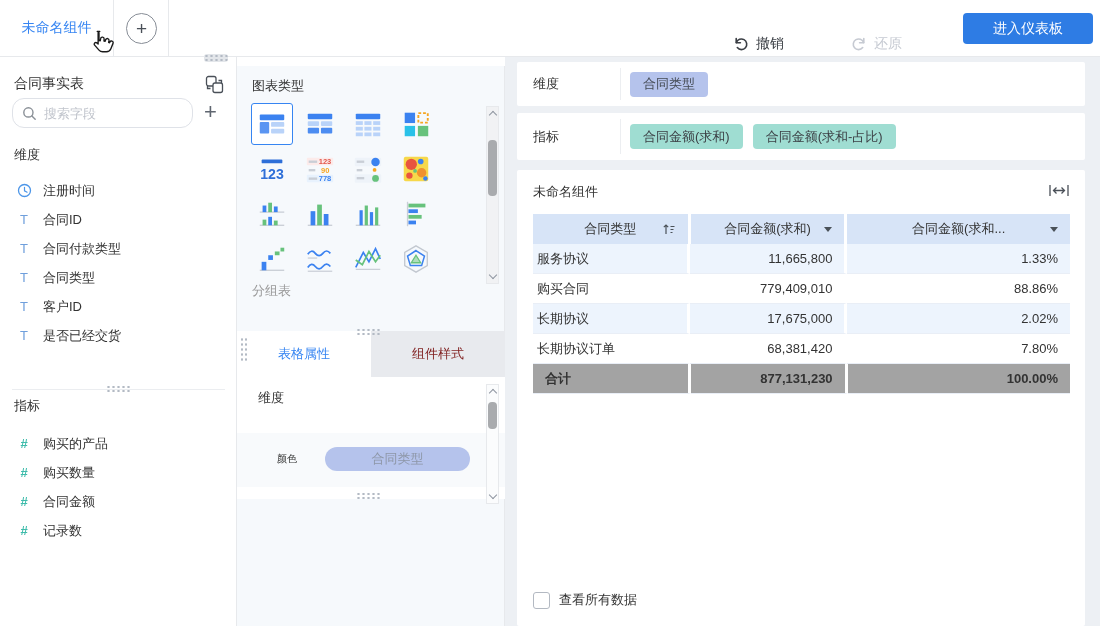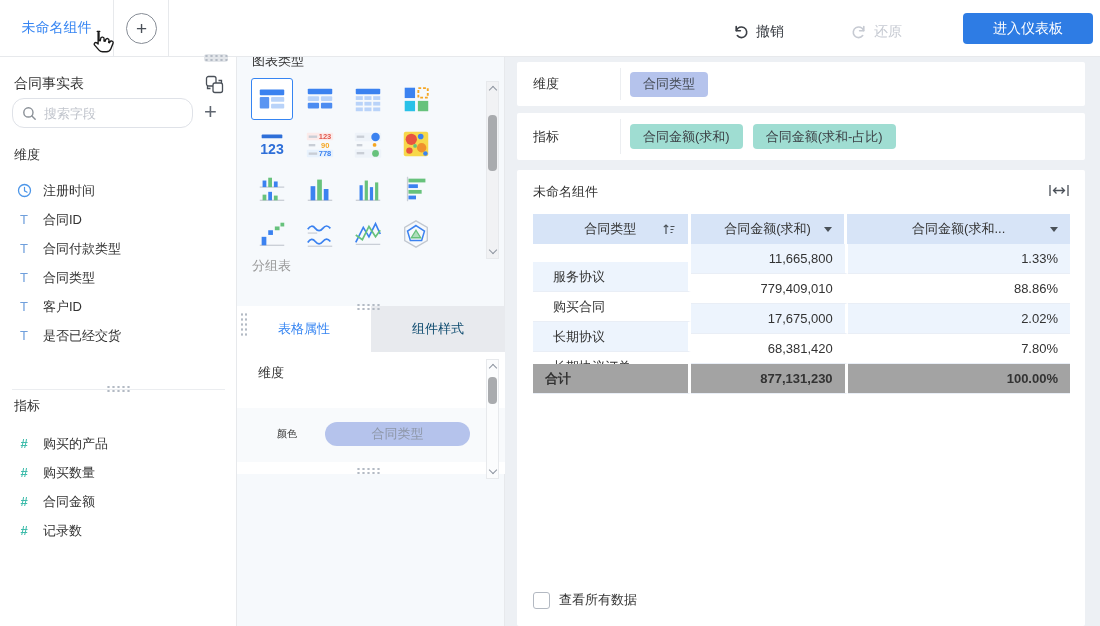--- a/index.html
+++ b/index.html
@@ -4,21 +4,21 @@
 <style>
   * { margin:0; padding:0; box-sizing:border-box; }
   html,body { width:1100px; height:626px; overflow:hidden; }
   body { font-family:"Liberation Sans","DejaVu Sans",sans-serif; font-size:13px; color:#333; background:#fff; position:relative; }
 
   
   .topbar { position:absolute; left:0; top:0; width:1100px; height:57px; background:#fff; border-bottom:1px solid #e7e9ec; z-index:5; }
   .doc-tab { position:absolute; left:0; top:0; width:114px; height:56px; display:flex; align-items:center; justify-content:center; color:#3685f2; font-size:14px; border-right:1px solid #e7e9ec; background:#fff; cursor:pointer; }
   .tab-sep2 { position:absolute; left:168px; top:0; width:1px; height:56px; background:#e7e9ec; }
   .add-tab { position:absolute; left:126px; top:13px; width:31px; height:31px; border:1px solid #878d96; border-radius:50%; display:flex; align-items:center; justify-content:center; font-size:19px; font-weight:300; color:#4a5058; background:#fff; cursor:pointer; }
-  .tb-act { position:absolute; top:4px; height:56px; display:flex; align-items:center; gap:7px; font-size:14px; cursor:pointer; }
+  .tb-act { position:absolute; top:16px; height:56px; display:flex; align-items:center; gap:7px; font-size:14px; cursor:pointer; }
   .tb-undo { left:733px; color:#3b3f45; }
   .tb-redo { left:851px; color:#c6cad2; }
   .enter-btn { position:absolute; left:963px; top:13px; width:130px; height:31px; background:#2e7ce4; border-radius:4px; color:#fff; font-size:14px; display:flex; align-items:center; justify-content:center; cursor:pointer; }
   .top-handle { position:absolute; left:204px; top:54px; width:26px; height:8px; background:#e3e6ea; border-radius:3px; z-index:6; }
 
   
   .fields { position:absolute; left:0; top:57px; width:237px; bottom:0; background:#fff; border-right:1px solid #e7e9ec; }
   .fact-row { position:absolute; left:14px; right:12px; top:16px; height:22px; display:flex; align-items:center; justify-content:space-between; font-size:14px; color:#333; }
   .search-box { position:absolute; left:12px; top:41px; width:181px; height:30px; border:1px solid #dfe2e8; border-radius:12px; background:#fff; display:flex; align-items:center; padding-left:9px; }
   .search-box input { border:none; outline:none; background:transparent; font-size:13px; color:#333; width:130px; margin-left:7px; font-family:inherit; }
@@ -30,41 +30,41 @@
   .f-ico { width:16px; display:flex; justify-content:center; margin-right:11px; flex:none; }
   .t-glyph { color:#6f9fdc; font-size:13px; }
   .h-glyph { color:#3fbcab; font-size:13px; font-weight:bold; position:relative; font-style:normal; }
   .f-label { font-size:13px; color:#333; }
   .split { position:absolute; left:12px; width:213px; top:332px; height:1px; background:#ebedf0; }
   .dots-h { width:24px; height:8px; background-image:radial-gradient(circle,#b3bac4 1px,transparent 1.3px); background-size:5px 4px; }
   .dots-v { width:8px; height:24px; background-image:radial-gradient(circle,#b3bac4 1px,transparent 1.3px); background-size:4px 5px; }
   .split-handle { position:absolute; left:106px; top:328px; }
 
   
-  .chartp { position:absolute; left:237px; top:41px; width:268px; bottom:0; background:#f6f9fc; border-right:1px solid #e7e9ec; }
+  .chartp { position:absolute; left:237px; top:66px; width:268px; bottom:0; background:#f6f9fc; border-right:1px solid #e7e9ec; }
   .cp-header { position:absolute; left:15px; top:11px; font-size:13px; color:#333; }
   .ct-grid { position:absolute; left:14px; top:37px; display:grid; grid-template-columns:repeat(4,48px); grid-auto-rows:45px; }
   .ct-cell { width:42px; height:42px; display:flex; align-items:center; justify-content:center; border-radius:3px; cursor:pointer; }
   .ct-cell.sel { background:#fff; border:1px solid #3685f2; }
   .cp-sel-label { position:absolute; left:15px; top:216px; color:#999; font-size:13px; }
   
   .sbar { position:absolute; width:13px; background:#f1f2f4; border:1px solid #e7e9ec; }
   .sbar .chev { position:absolute; left:3px; width:6px; height:6px; border-left:1.4px solid #8f96a0; border-top:1.4px solid #8f96a0; }
   .chev.up { top:5px; transform:rotate(45deg); }
   .chev.dn { bottom:5px; transform:rotate(225deg); }
   .sbar .thumb { position:absolute; left:1px; width:9px; background:#a9abae; border-radius:4px; }
   .sbar1 { left:249px; top:40px; height:178px; }
   .sbar1 .thumb { top:33px; height:56px; }
   .sbar2 { left:249px; top:318px; height:120px; background:#fbfcfd; }
   .sbar2 .thumb { top:17px; height:27px; }
   
   .cp-tabs { position:absolute; left:0; top:265px; width:268px; height:46px; display:flex; }
   .cp-tab { width:134px; height:46px; display:flex; align-items:center; justify-content:center; font-size:13px; cursor:pointer; }
   .cp-tab.active { background:#fff; color:#3685f2; }
-  .cp-tab.inactive { background:#e8eaee; color:#0c4a6e; }
+  .cp-tab.inactive { background:#e8eaee; color:#7f1d1d; }
   .tabs-dots-v { position:absolute; left:3px; top:271px; }
   .tabs-dots-h { position:absolute; left:119px; top:262px; }
   .props { position:absolute; left:0; top:311px; width:268px; height:122px; background:#fff; }
   .props-dim { position:absolute; left:21px; top:12px; font-size:13px; color:#333; }
   .color-band { position:absolute; left:0; top:56px; width:268px; height:54px; background:#f8fafc; }
   .color-label { position:absolute; left:40px; top:19px; font-size:10px; color:#333; }
   .color-chip { position:absolute; left:88px; top:14px; width:145px; height:24px; background:#b5c3ec; border-radius:12px; color:#8e97a8; font-size:13px; display:flex; align-items:center; justify-content:center; cursor:grab; }
   .props-dots { position:absolute; left:119px; top:426px; }
   
   .filterp { position:absolute; left:0; top:433px; width:268px; bottom:0; background:#eff3f7; border-top:1px solid #e7e9ec; }
@@ -89,21 +89,21 @@
   .rtable { position:absolute; left:16px; top:44px; width:537px; }
   .trow { display:flex; height:30px; }
   .tcell { height:30px; display:flex; align-items:center; font-size:13px; color:#333; position:relative; }
   .c1 { width:167px; }
   .c2 { width:166px; }
   .c3 { width:236px; }
   .thead .tcell { background:#d7e4f7; justify-content:center; }
   .thead .c1,.thead .c2 { border-right:3px solid #fff; }
   .tbody .tcell,.tfoot .tcell { border-bottom:1px solid #e9eef6; }
   .tbody .c1,.tbody .c2,.tfoot .c1,.tfoot .c2 { border-right:3px solid #fff; }
-  .tbody .c1 { padding-left:20px;margin-top:18px; }
+  .tbody .c1 { padding-left:4px; }
   .tbody .c2,.tbody .c3 { justify-content:flex-end; padding-right:12px; }
   .trow.alt .tcell { background:#edf4fd; }
   .tfoot .tcell { background:#a3a3a3; font-weight:bold; }
   .tfoot .c1 { padding-left:12px; }
   .tfoot .c2,.tfoot .c3 { justify-content:flex-end; padding-right:12px;text-align:center; }
   .tri-dn { position:absolute; right:12px; top:13px; width:0; height:0; border-left:4.5px solid transparent; border-right:4.5px solid transparent; border-top:5.5px solid #4a5158; }
   .sort-ico { position:absolute; right:12px; top:8px; }
   .view-all { position:absolute; left:16px; top:421px; display:flex; align-items:center; gap:9px; cursor:pointer; }
   .cbox { width:17px; height:17px; border:1px solid #b3b9c2; border-radius:3px; background:#fff; }
 

